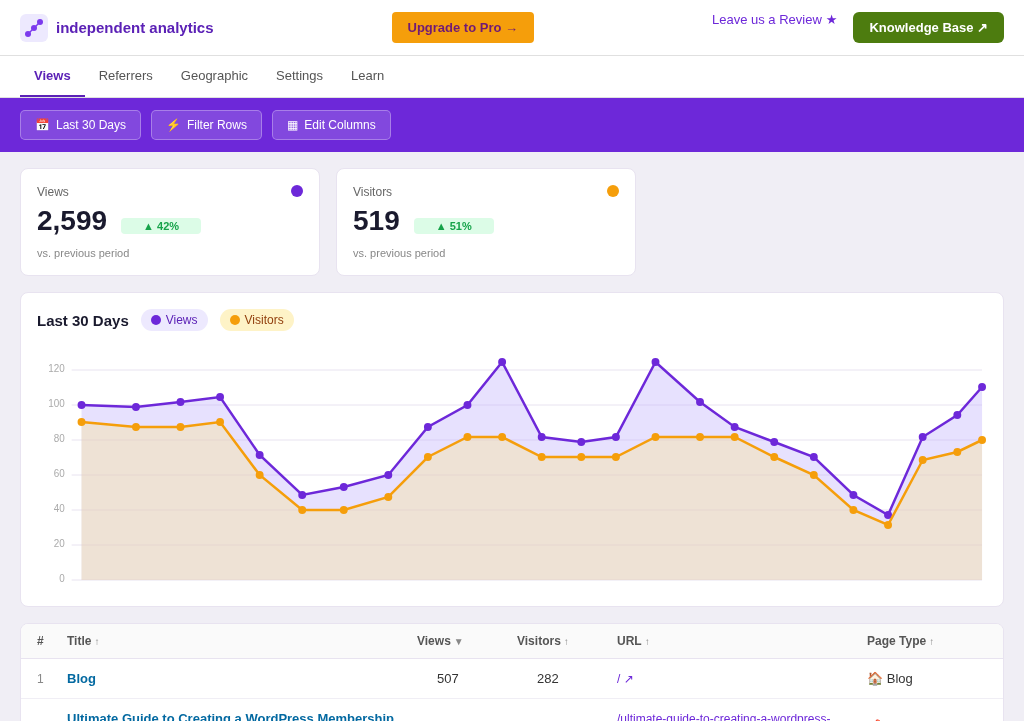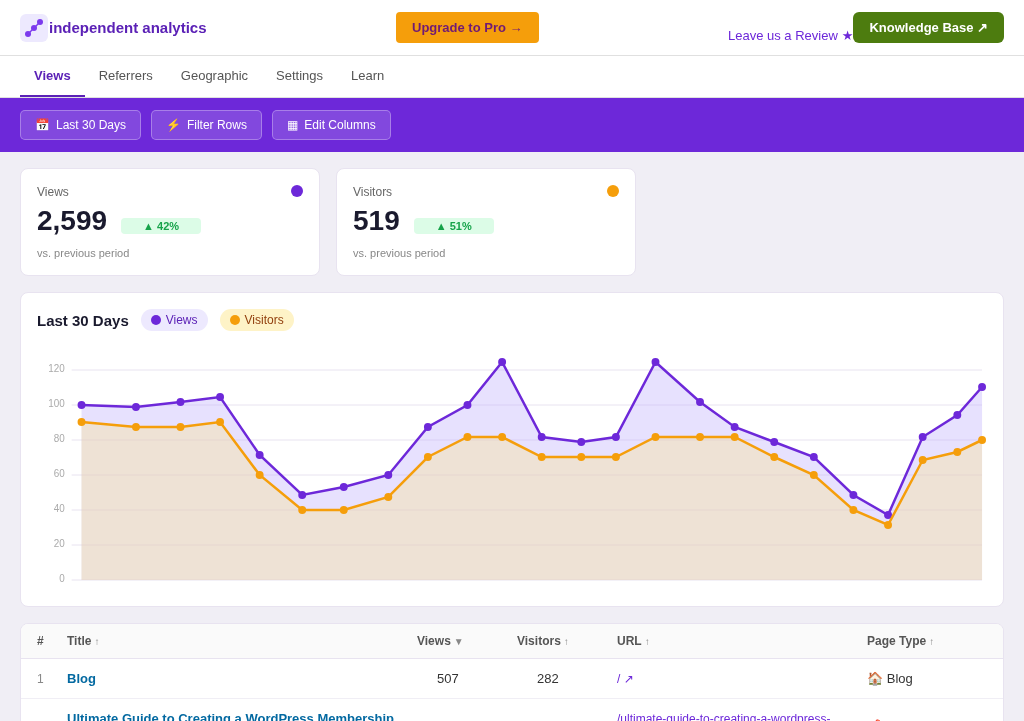--- a/index.html
+++ b/index.html
@@ -1,24 +1,24 @@
 <!DOCTYPE html>
 <html><head>
   <meta charset="utf-8">
   <style>
     * { box-sizing: border-box; margin: 0; padding: 0; }
     body { font-family: -apple-system, BlinkMacSystemFont, 'Segoe UI', sans-serif; background: #f0eef5; font-size: 14px; color: #333; }
 
     
     .header { background: #fff; display: flex; align-items: center; justify-content: space-between; padding: 12px 20px; border-bottom: 1px solid #e0e0e0; }
-    .logo { display: flex; align-items: center; gap: 1px; }
+    .logo { display: flex; align-items: center; gap: 8px; }
     .logo-icon { width: 28px; height: 28px; }
     .logo-text { font-size: 15px; font-weight: 700; color: #5b21b6; }
     .upgrade-btn { background: #f59e0b; color: #701a75; border: none; padding: 8px 16px; border-radius: 4px; cursor: pointer; font-weight: 600; font-size: 13px; display: flex; align-items: center; gap: 6px; }
-    .header-right { display: flex; align-items: flex-end; }
+    .header-right { display: flex; align-items: flex-start; gap: 16px; }
     .review-link { color: #6d28d9; font-size: 13px; display: flex; align-items: center; gap: 4px; cursor: pointer; }
     .kb-btn { background: #4d7c0f; color: #fff; border: none; padding: 8px 16px; border-radius: 6px; cursor: pointer; font-size: 13px; font-weight: 600; display: flex; align-items: center; gap: 6px; }
 
     
     .nav { background: #fff; border-bottom: 1px solid #e0e0e0; padding: 0 20px; display: flex; gap: 0; }
     .nav-item { padding: 12px 14px; cursor: pointer; font-size: 13px; color: #555; border-bottom: 2px solid transparent; }
     .nav-item.active { color: #5b21b6; border-bottom: 2px solid #5b21b6; font-weight: 600; }
 
     
     .toolbar { background: #6d28d9; padding: 12px 20px; display: flex; gap: 10px; }

